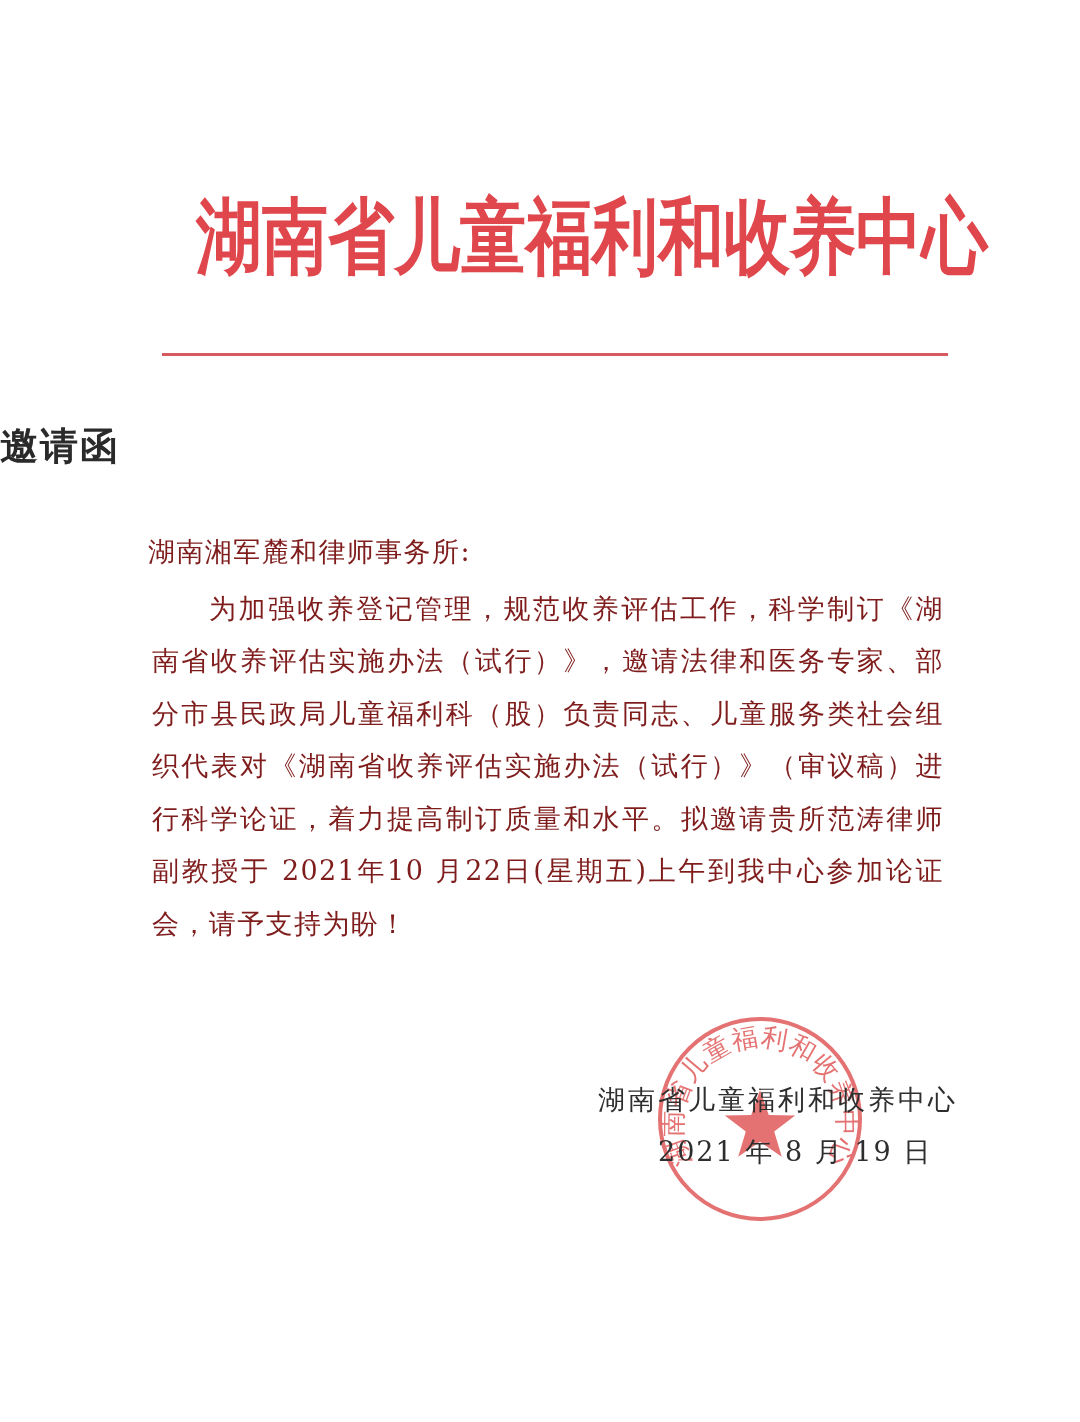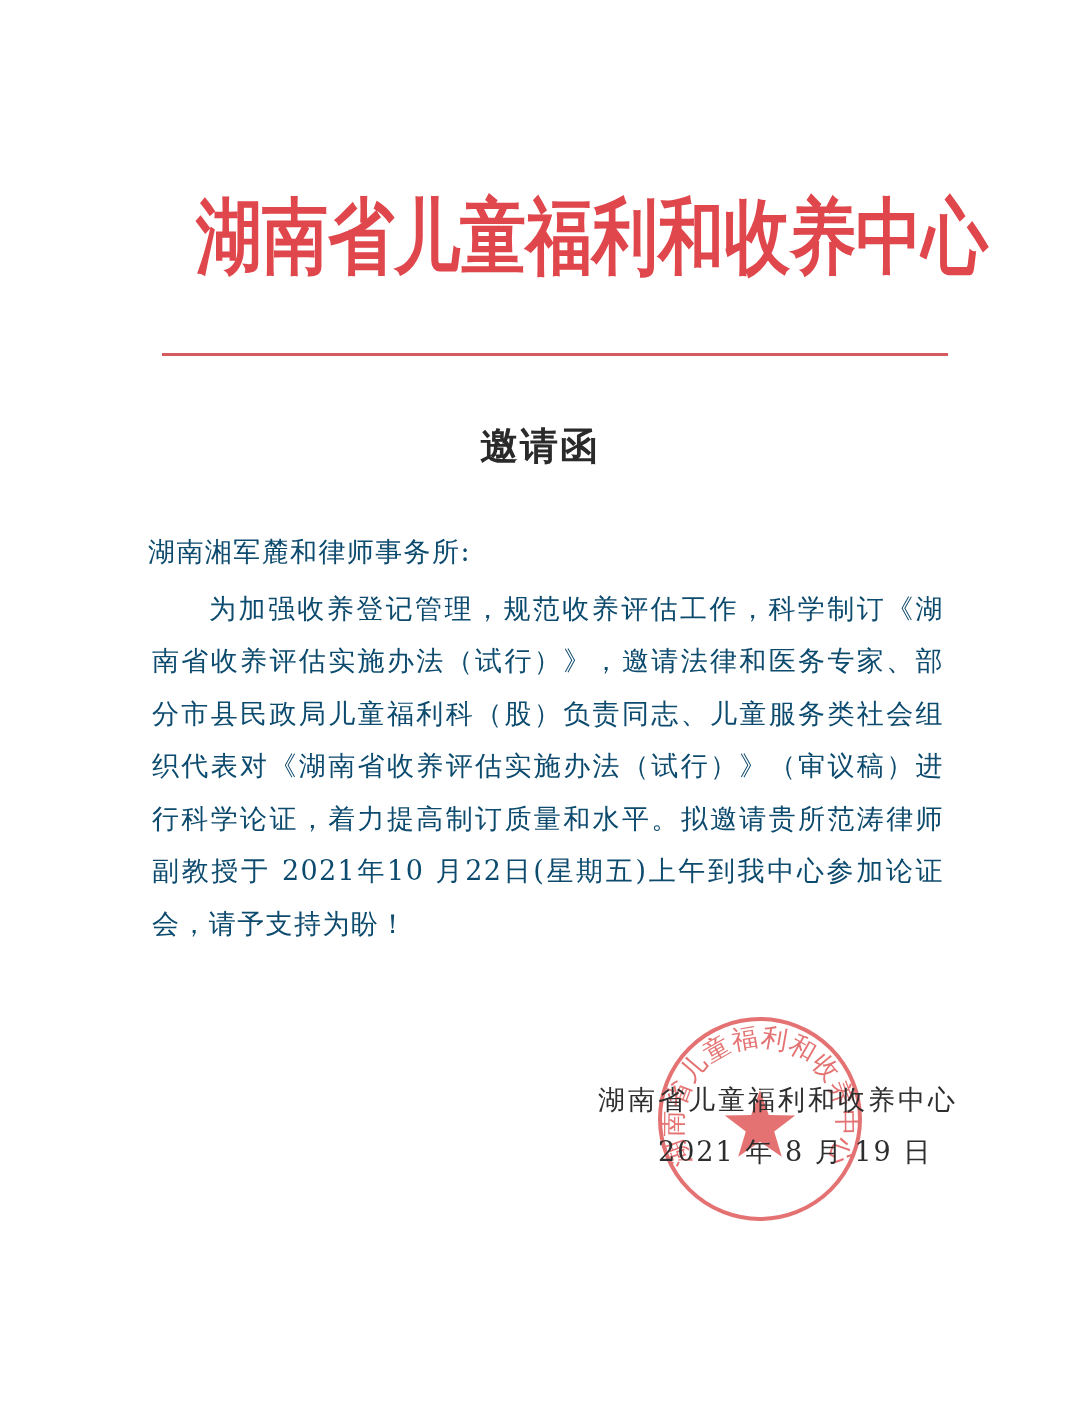--- a/index.html
+++ b/index.html
@@ -43,35 +43,34 @@
     top: 353px;
     width: 786px;
     height: 3px;
     background: #d75a5e;
   }
   .doc-title {
     position: absolute;
     left: 0;
     width: 1080px;
     top: 418px;
-    text-align: center;
     font-size: 38px;
     font-weight: bold;
     color: #2a2a2a;
     letter-spacing: 2px;
     line-height: 56px;
   }
   .body-text {
     position: absolute;
     left: 148px;
     top: 526px;
     width: 800px;
     font-size: 27px;
     line-height: 52.5px;
-    color: #0c4a6e;
+    color: #7f1d1d;
     letter-spacing: 1.4px;
   }
   .salutation {
     margin: 0;
     white-space: nowrap;
   }
   .para {
     margin: 4px;
     text-indent: 57px;
     text-align: justify;

